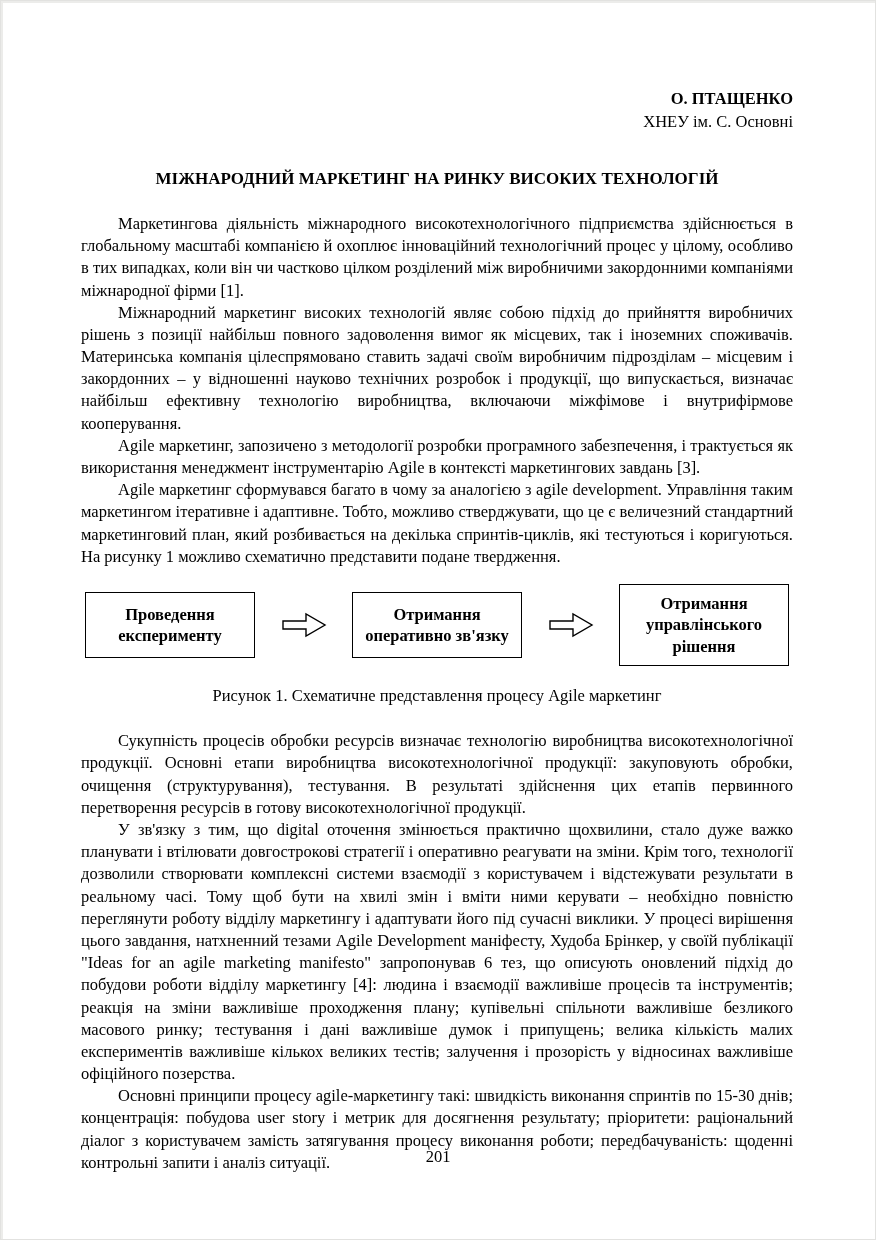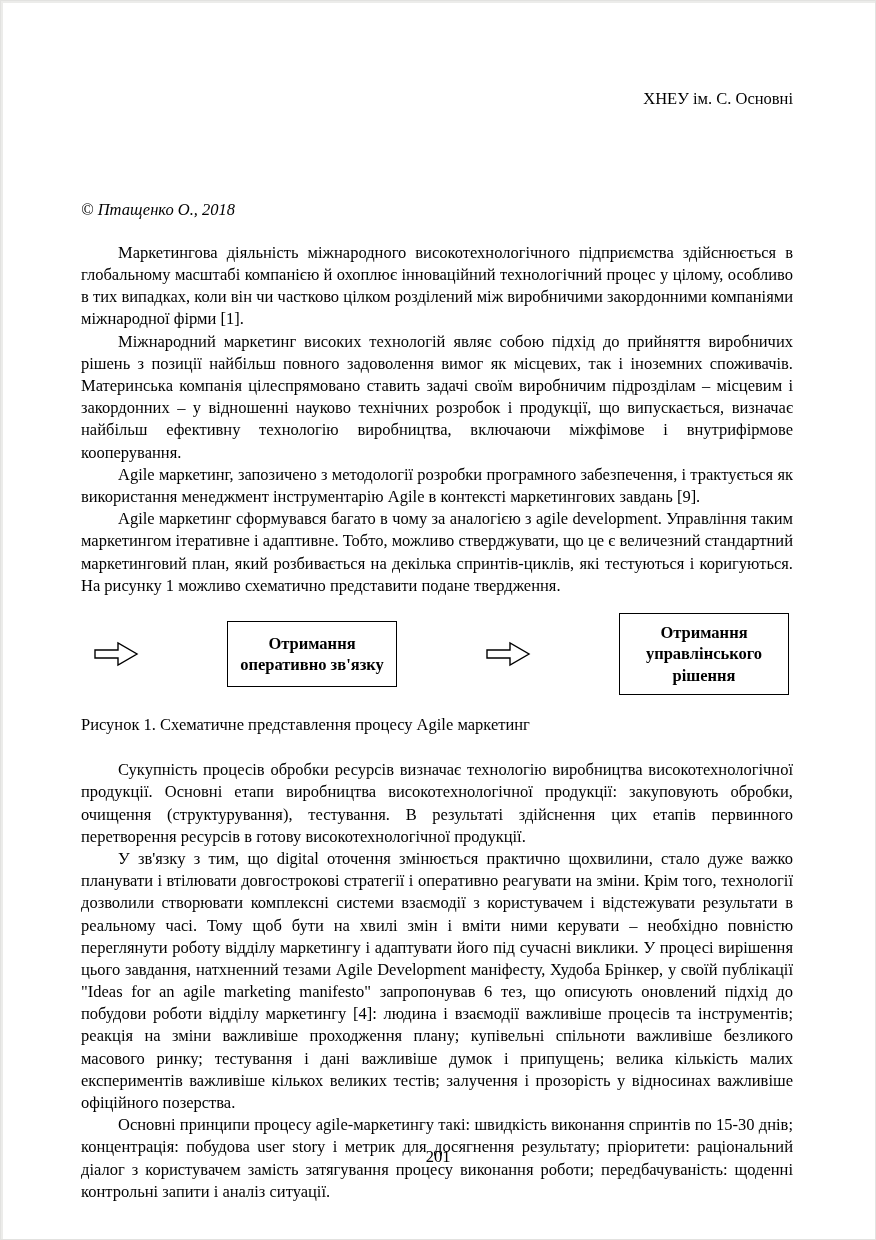--- a/index.html
+++ b/index.html
@@ -66,53 +66,54 @@
     padding: 8px 6px;
     line-height: 1.3;
   }
   .fig-arrow {
     flex: 0 0 auto;
     margin: 0 8px;
     display: block;
   }
   .fig-caption {
     margin-top: 20px;
-    text-align: left;
+    text-align: center;
   }
   .page-number {
     position: absolute;
     left: 0;
     right: 0;
     bottom: 72px;
     text-align: center;
   }
 </style>
 </head>
 <body>
 
 <div class="page">
 
   <div class="author-block">
+    <div class="author">О. ПТАЩЕНКО</div>
     <div class="affiliation">ХНЕУ ім. С. Основні</div>
   </div>
 
   <h1 class="title">
-    <br>
+    <span>МІЖНАРОДНИЙ МАРКЕТИНГ НА РИНКУ ВИСОКИХ ТЕХНОЛОГІЙ</span><br>
   </h1>
 
-  <div class="copyright">© Птащенко О., 2018</div>
 
   <div class="para-block">
     <p class="para">Маркетингова діяльність міжнародного високотехнологічного підприємства здійснюється в глобальному масштабі компанією й охоплює інноваційний технологічний процес у цілому, особливо в тих випадках, коли він чи частково цілком розділений між виробничими закордонними компаніями міжнародної фірми [1].</p>
     <p class="para">Міжнародний маркетинг високих технологій являє собою підхід до прийняття виробничих рішень з позиції найбільш повного задоволення вимог як місцевих, так і іноземних споживачів. Материнська компанія цілеспрямовано ставить задачі своїм виробничим підрозділам – місцевим і закордонних – у відношенні науково технічних розробок і продукції, що випускається, визначає найбільш ефективну технологію виробництва, включаючи міжфімове і внутрифірмове кооперування.</p>
-    <p class="para">Agile маркетинг, запозичено з методології розробки програмного забезпечення, і трактується як використання менеджмент інструментарію Agile в контексті маркетингових завдань [9].</p>
+    <p class="para">Agile маркетинг, запозичено з методології розробки програмного забезпечення, і трактується як використання менеджмент інструментарію Agile в контексті маркетингових завдань [3].</p>
     <p class="para">Agile маркетинг сформувався багато в чому за аналогією з agile development. Управління таким маркетингом ітеративне і адаптивне. Тобто, можливо стверджувати, що це є величезний стандартний маркетинговий план, який розбивається на декілька спринтів-циклів, які тестуються і коригуються. На рисунку 1 можливо схематично представити подане твердження.</p>
   </div>
 
   <div class="figure">
+    <div class="fig-box">Проведення експерименту</div>
     <svg class="fig-arrow" width="46" height="28" viewBox="0 0 46 28" aria-hidden="true">
       <path d="M2 10 H25 V3 L44 14 L25 25 V18 H2 Z" fill="#ffffff" stroke="#000000" stroke-width="1.4"></path>
     </svg>
     <div class="fig-box">Отримання оперативно зв'язку</div>
     <svg class="fig-arrow" width="46" height="28" viewBox="0 0 46 28" aria-hidden="true">
       <path d="M2 10 H25 V3 L44 14 L25 25 V18 H2 Z" fill="#ffffff" stroke="#000000" stroke-width="1.4"></path>
     </svg>
     <div class="fig-box">Отримання управлінського рішення</div>
   </div>
 

